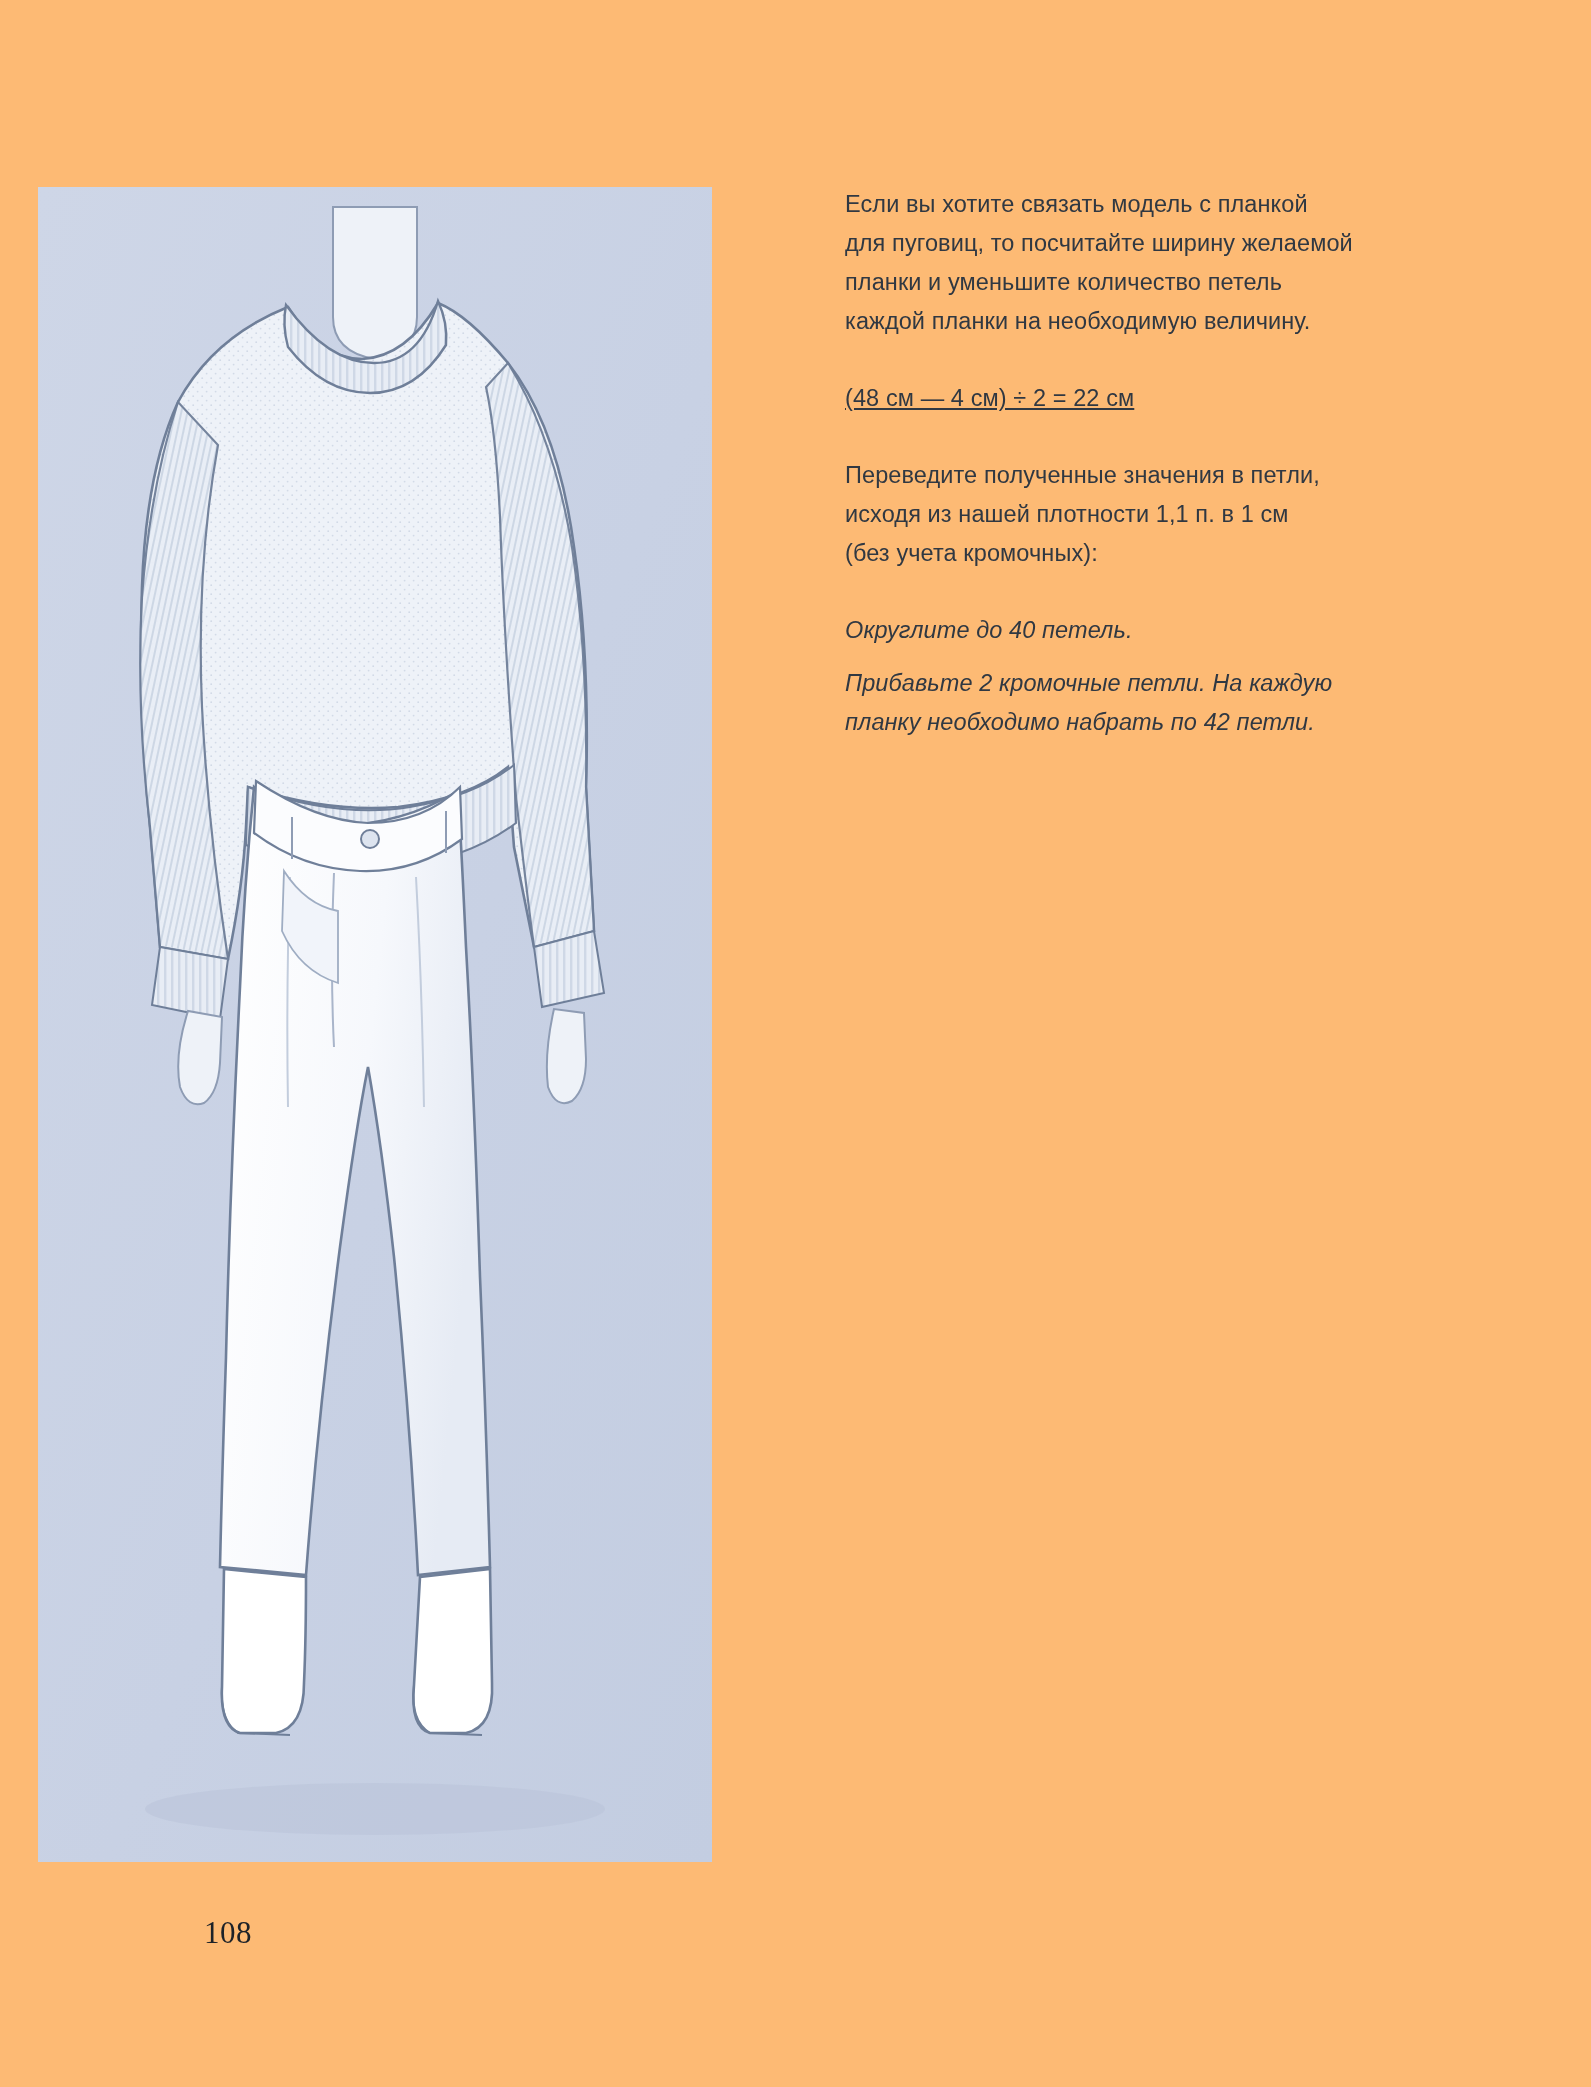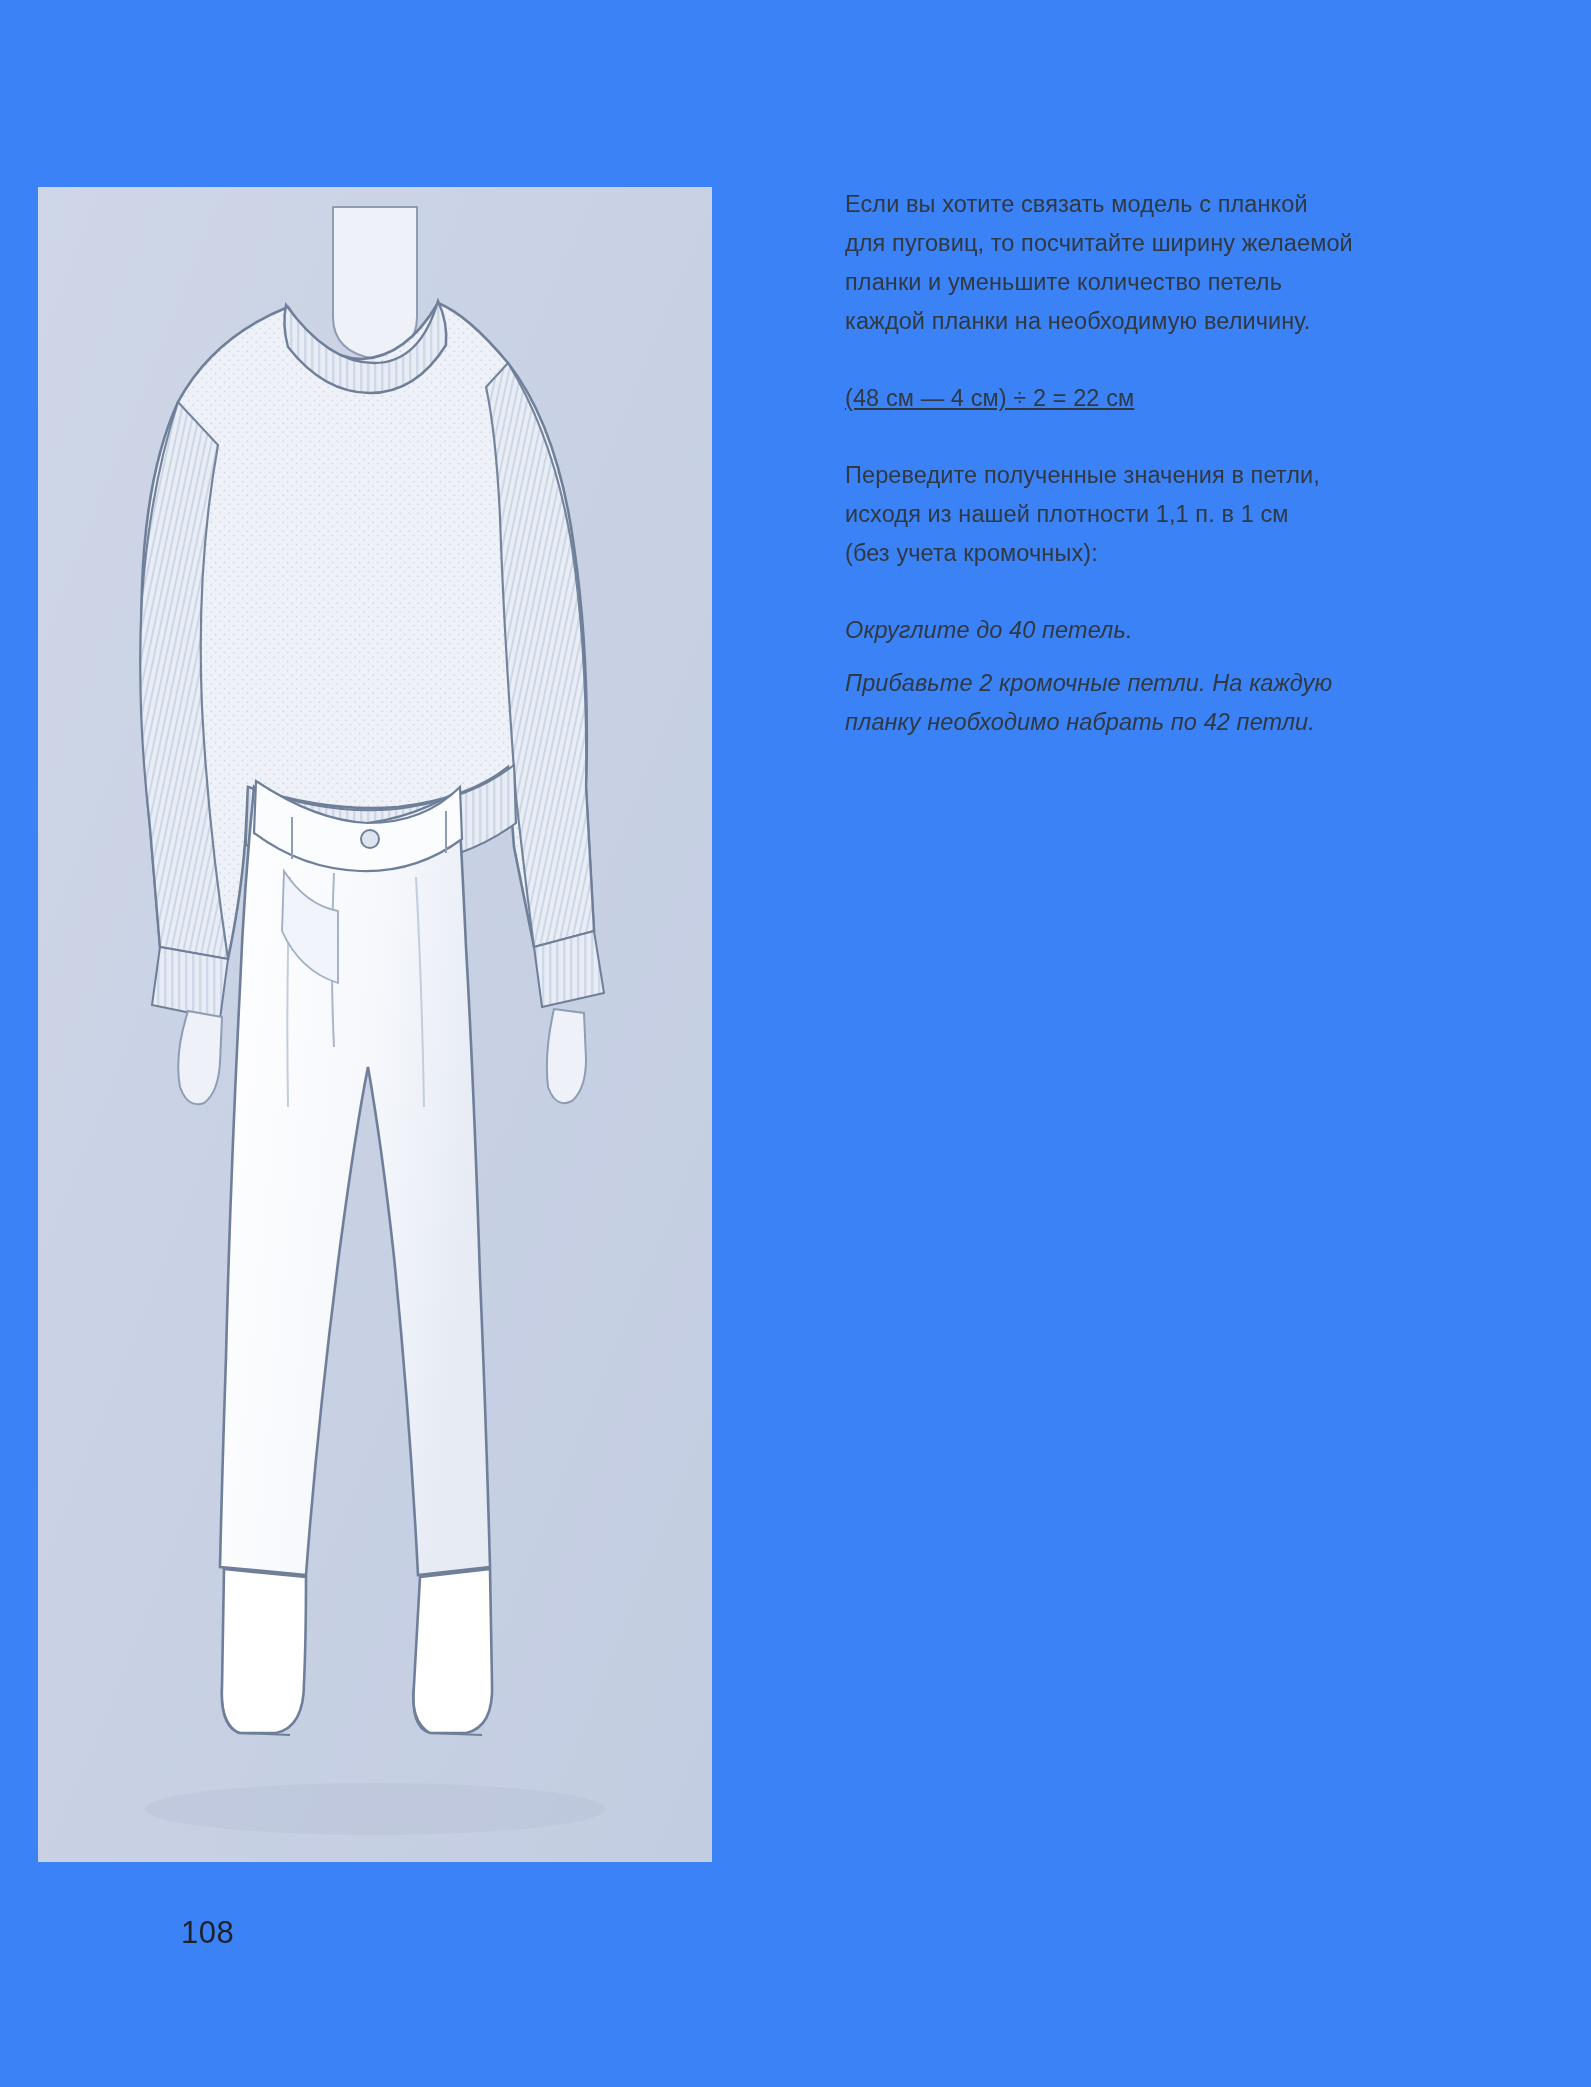--- a/index.html
+++ b/index.html
@@ -12,21 +12,21 @@
     height: 2087px;
     position: relative;
     font-family: "Liberation Sans", sans-serif;
     color: #2e3440;
     overflow: hidden;
   }
 
   .page {
     position: absolute;
     inset: 0;
-    background: #3b82f6;
+    background: #fdba74;
     padding-left: 20px;
   }
 
   
   .illustration {
     position: absolute;
     left: 38px;
     top: 187px;
     width: 674px;
     height: 1675px;
@@ -63,23 +63,23 @@
     font-style: italic;
   }
   .para.formula {
     margin-bottom: 38px;
     text-decoration: underline;
   }
 
   
   .page-number {
     position: absolute;
-    left: 181px;
+    left: 204px;
     top: 1915px;
-    font-family: Liberation Sans, sans-serif;
+    font-family: Liberation Serif, serif;
     font-size: 31px;
     color: #1d2228;
     letter-spacing: 0.5px;
   }
 </style>
 </head>
 <body>
 
 <div class="page">
 

